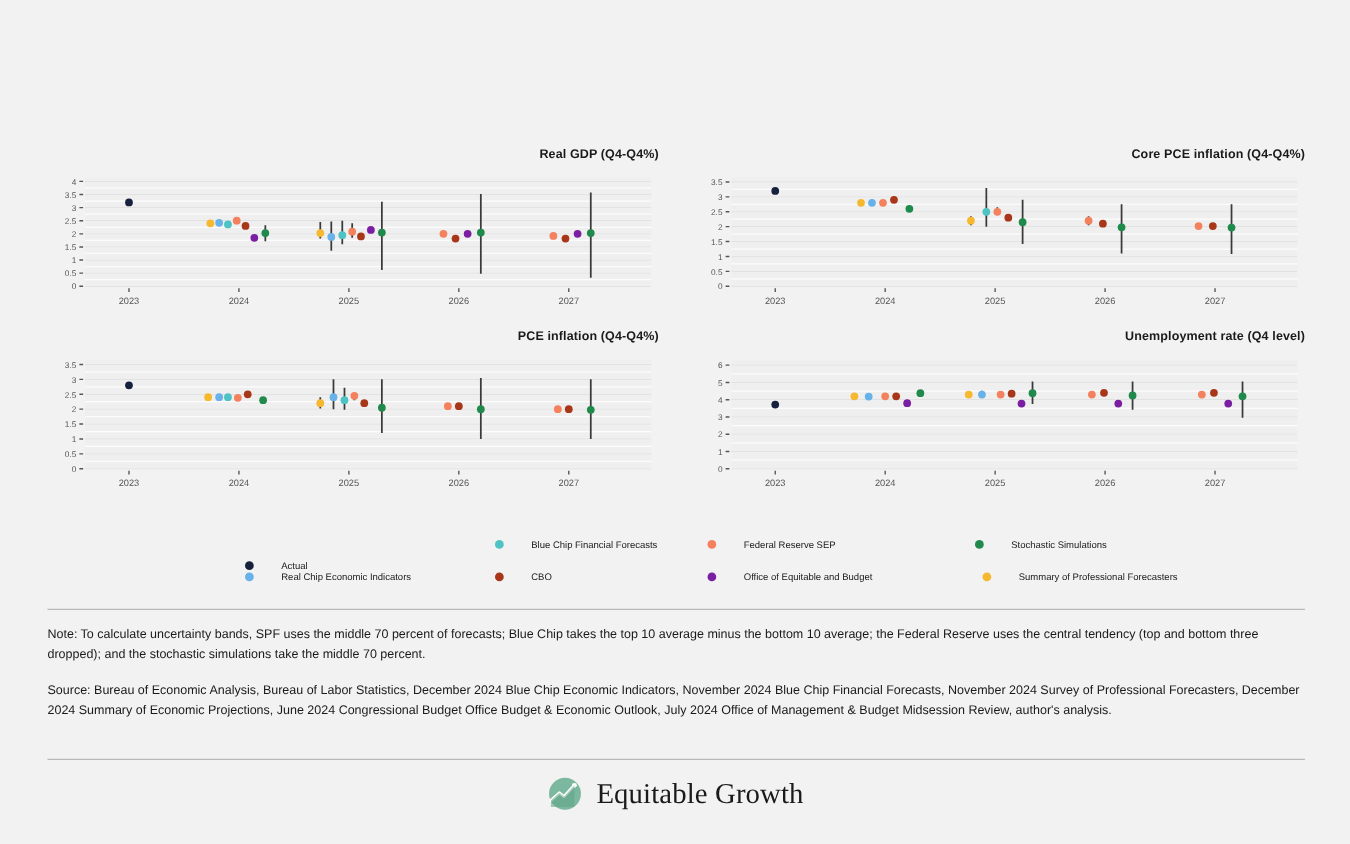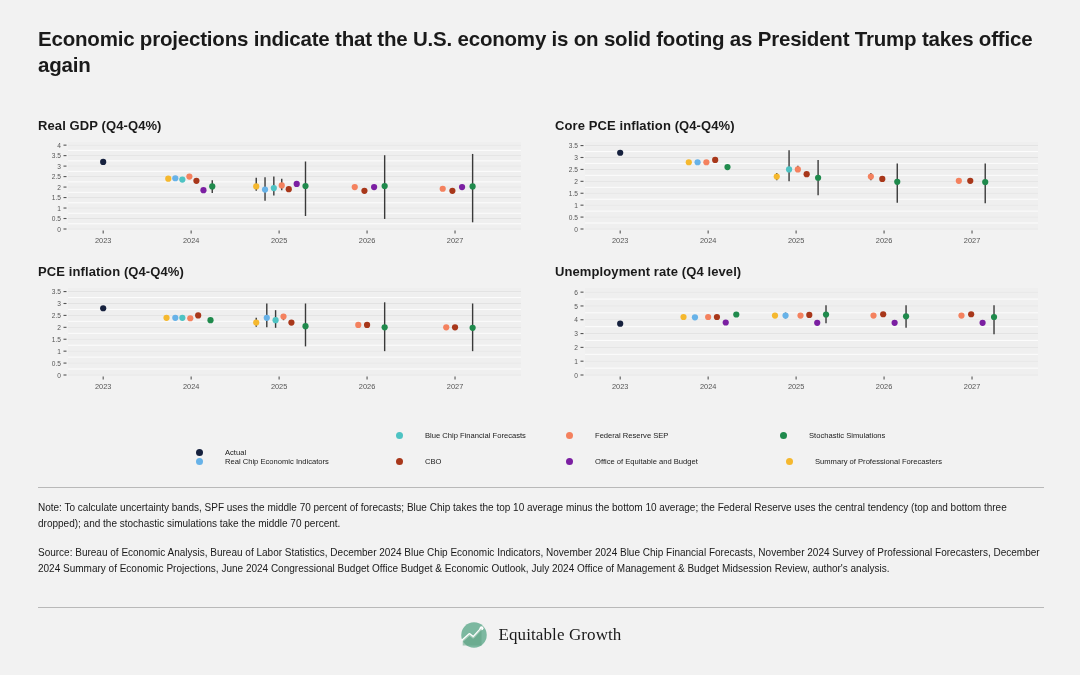--- a/index.html
+++ b/index.html
@@ -51,22 +51,22 @@
   .panel {
     position: absolute;
     width: 489px;
     height: 133px;
   }
   .panel-title {
     position: absolute;
     left: 0;
     top: 0;
     width: 489px;
-    text-align: left;
-    font-size: 13px;
+    text-align: right;
+    font-size: 10px;
     font-weight: bold;
     color: #1a1a1a;
     letter-spacing: 0.1px;
   }
   .plot {
     position: absolute;
     left: 0;
     top: 18px;
     width: 489px;
     height: 115px;
@@ -123,33 +123,32 @@
     align-items: center;
     justify-content: center;
   }
   .logo-mark {
     width: 30px;
     height: 30px;
     flex: 0 0 auto;
   }
   .logo-text {
     font-family: "Liberation Serif", serif;
-    font-size: 17px;
+    font-size: 23px;
     color: #1a1a1a;
     margin-left: 10px;
     letter-spacing: 0.1px;
   }
 </style>
 </head>
 <body>
 
 <div id="page">
 
   <div class="header">
-    <h1 class="title">Economic projections indicate that the U.S. economy is on solid footing as President Trump takes office again</h1>
   </div>
 
   <div class="panels">
     <div class="panel" id="panel-0" style="left:0px;  top:0px;">
       <div class="panel-title">Real GDP (Q4-Q4%)</div>
       <div class="plot">
           <svg width="489" height="115" viewBox="0 0 489 115" class="plotsvg">
             <rect x="30" y="6" width="453" height="87" fill="#efefef"></rect>
             <line x1="30" x2="483" y1="93" y2="93" stroke="#ffffff" stroke-width="1" opacity="0.85"></line>
             <line x1="30" x2="483" y1="87.75903614457832" y2="87.75903614457832" stroke="#ffffff" stroke-width="1" opacity="0.85"></line>

